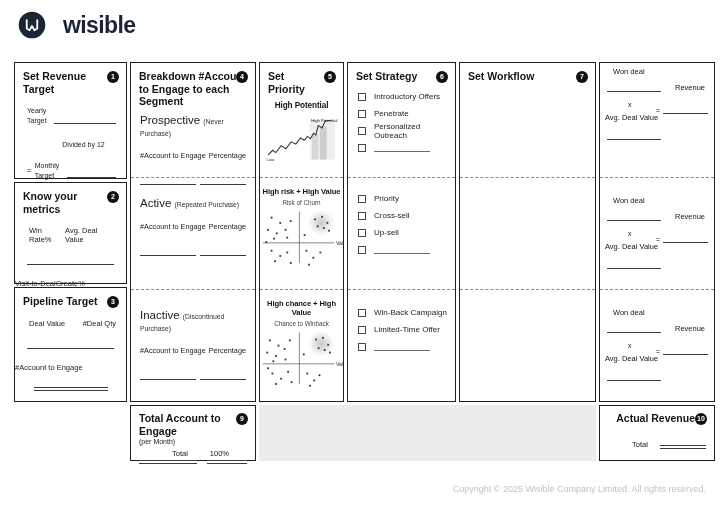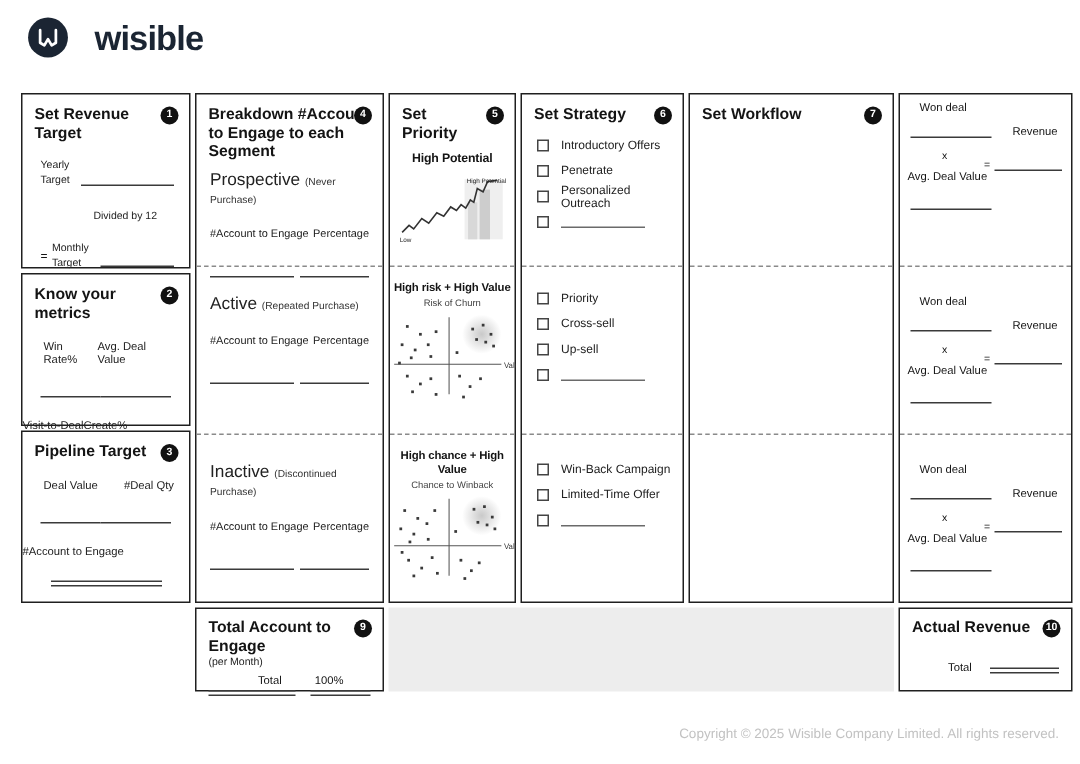--- a/index.html
+++ b/index.html
@@ -447,21 +447,21 @@
     </div>
     <div class="ta-lines">
       <div class="wline2 ta-l1"></div>
       <div class="wline2 ta-l2"></div>
     </div>
   </section>
 
   <div class="gray-strip"></div>
 
   <section class="box area-aa">
-    <div class="box-title" style="padding-top:6px;">
+    <div class="box-title" style="padding-top:6px;justify-content:flex-end;">
       <span>Actual Revenue</span>
       <span class="badge">10</span>
     </div>
     <div class="ar-row">
       <span>Total</span>
       <div class="wline2"></div>
     </div>
   </section>
 
 </div>

